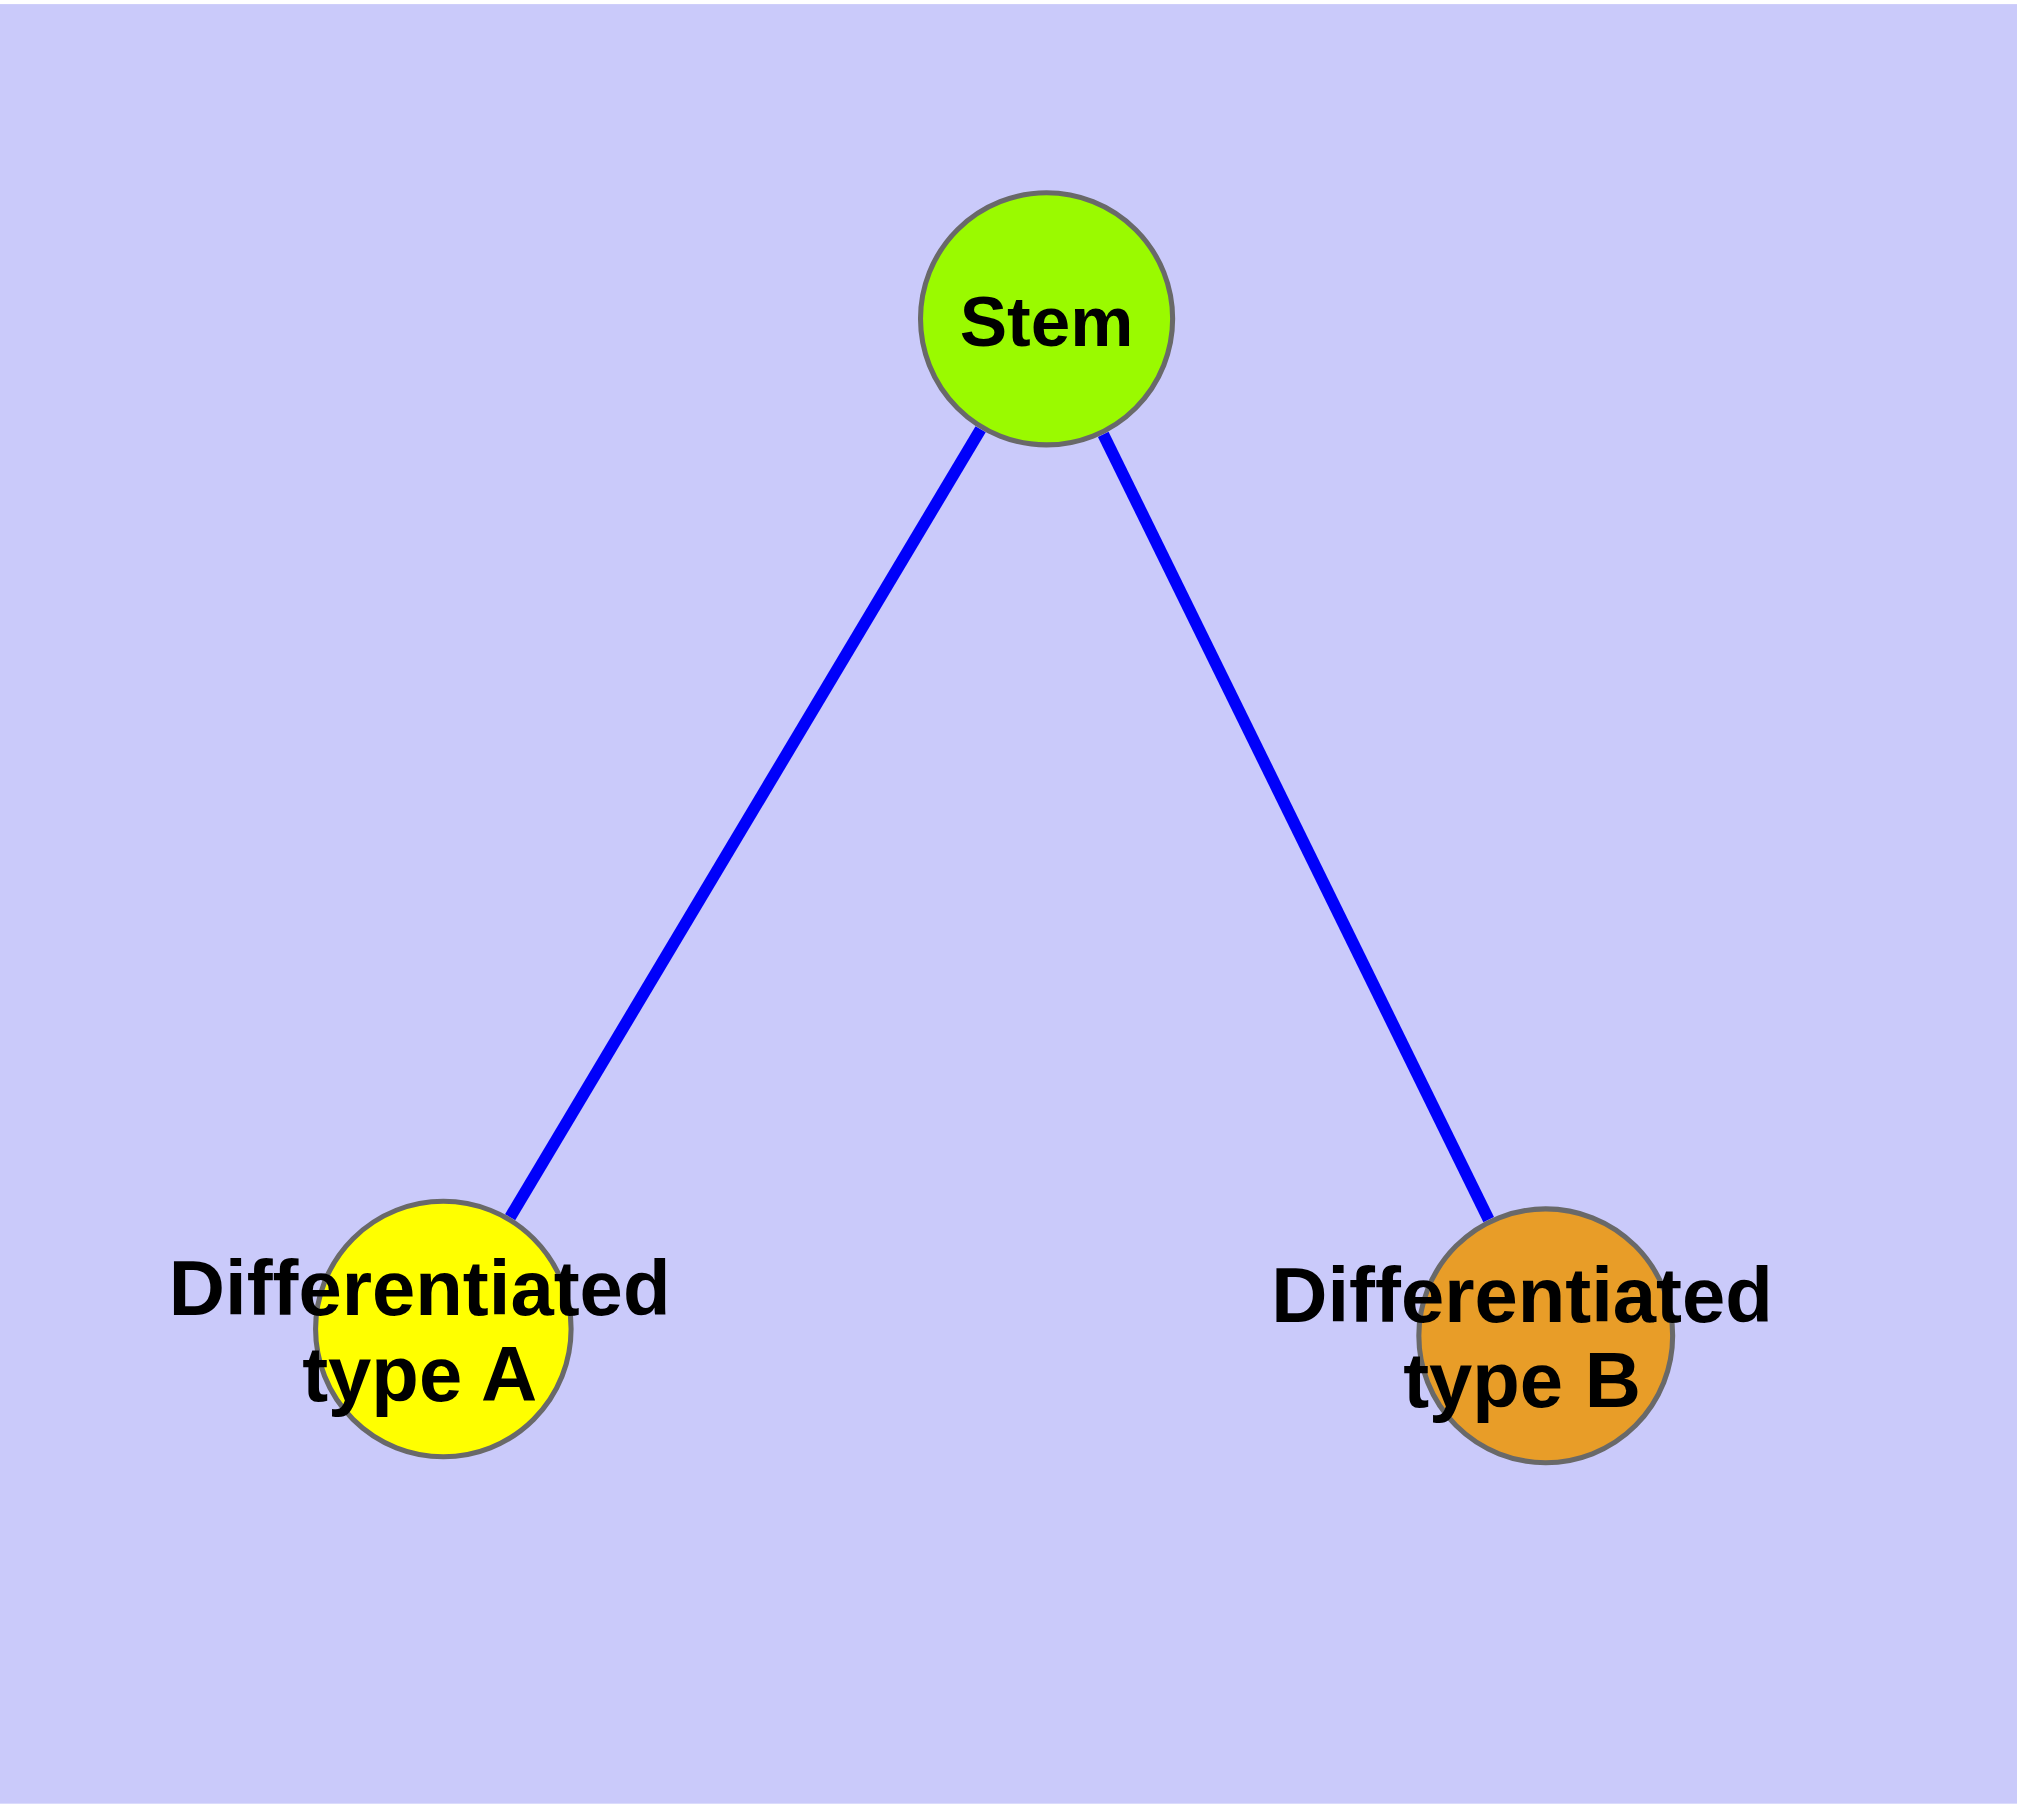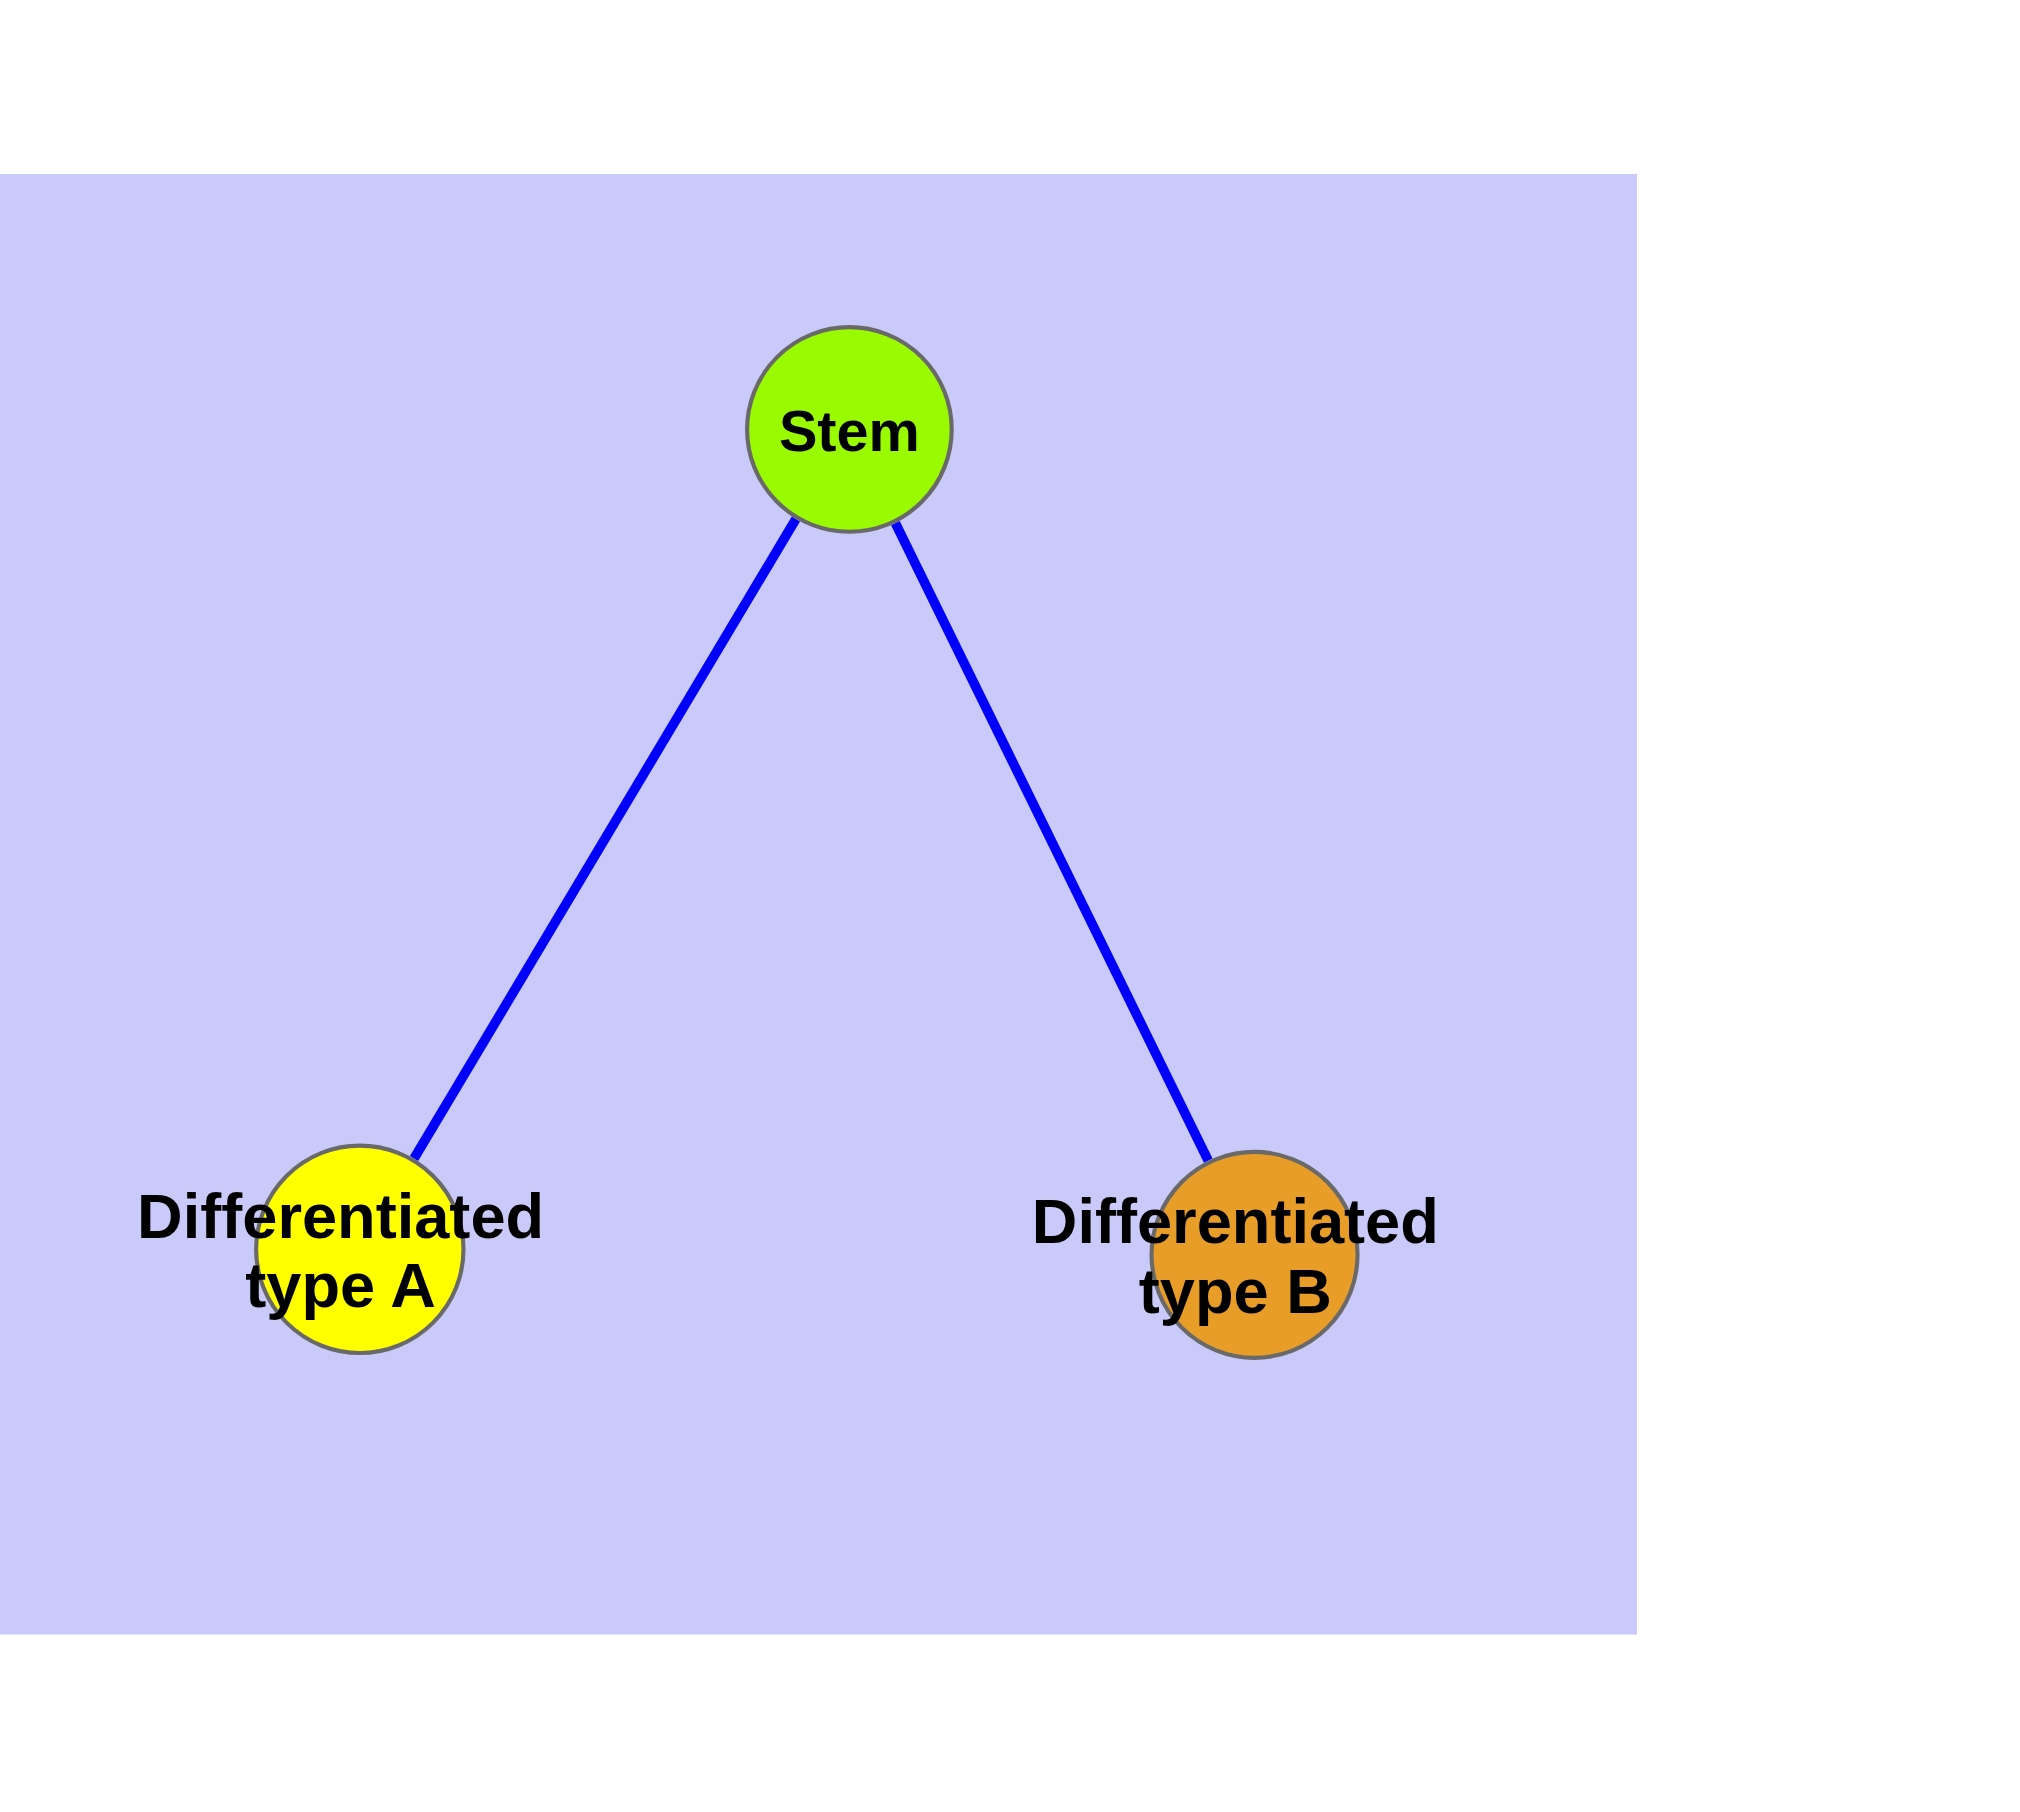--- a/index.html
+++ b/index.html
@@ -12,21 +12,21 @@
     height: 1812px;
     background: #FFFFFF;
     overflow: hidden;
     font-family: "Liberation Sans", sans-serif;
     position: relative;
   }
   #diagram-root {
     position: absolute;
     left: 0;
     top: 0;
-    width: 1637px;
+    width: 2017px;
     height: 1812px;
   }
   #diagram-svg {
     display: block;
     width: 100%;
     height: 100%;
   }
   .node-circle {
     
   }

